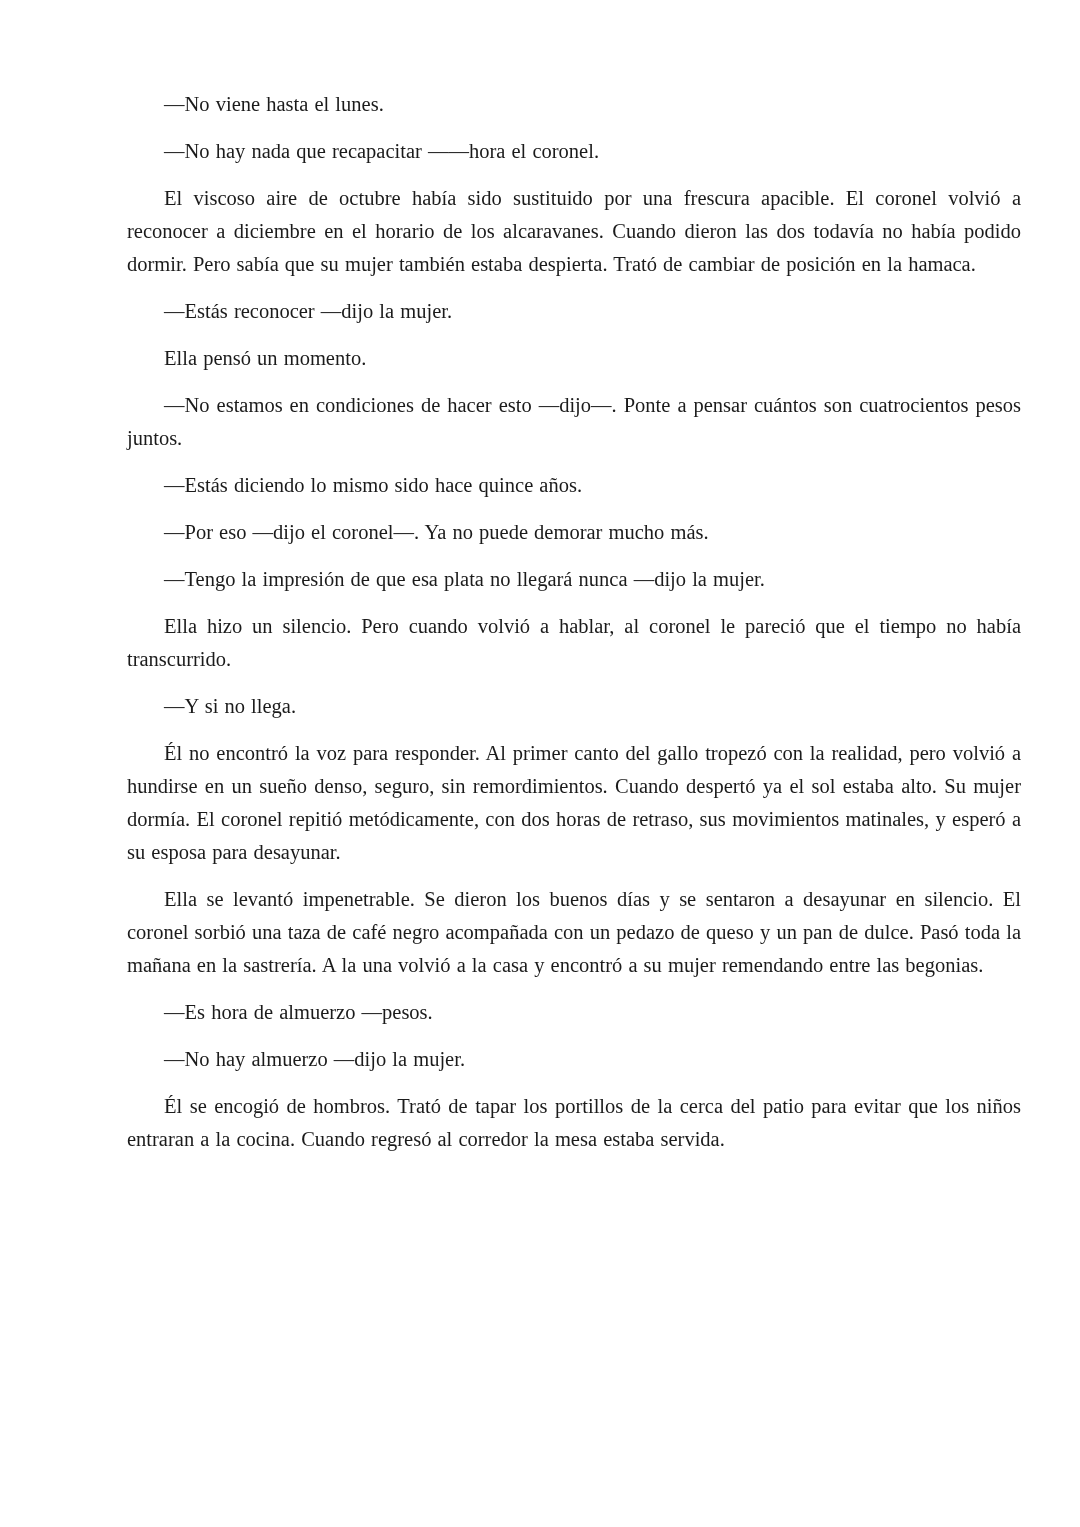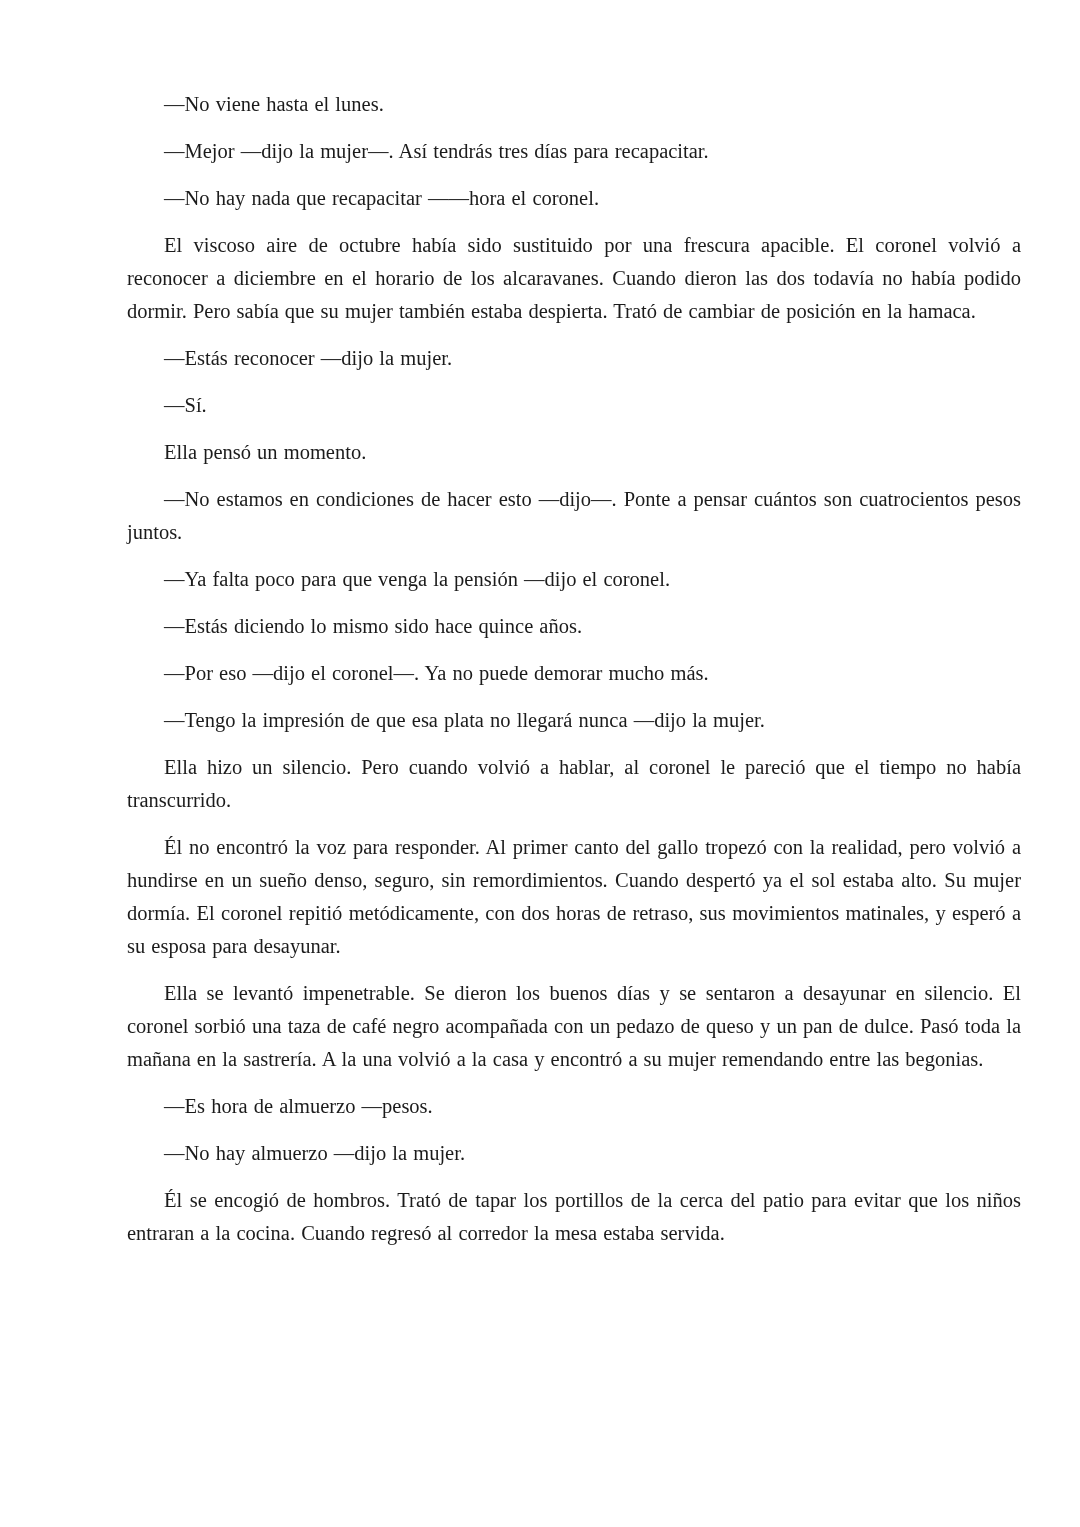--- a/index.html
+++ b/index.html
@@ -24,30 +24,28 @@
       text-indent: 37px;
       margin: 0 0 14px 0;
       word-spacing: 1px;
     }
   </style>
 </head>
 <body>
 
 <div class="book-page">
   <p class="para">—No viene hasta el lunes.</p>
-  <p class="para">—Mejor —dijo la mujer—. Así tendrás tres días para recapacitar.</p>
   <p class="para">—No hay nada que recapacitar ——hora el coronel.</p>
   <p class="para">El viscoso aire de octubre había sido sustituido por una frescura apacible. El coronel volvió a reconocer a diciembre en el horario de los alcaravanes. Cuando dieron las dos todavía no había podido dormir. Pero sabía que su mujer también estaba despierta. Trató de cambiar de posición en la hamaca.</p>
   <p class="para">—Estás reconocer —dijo la mujer.</p>
-  <p class="para">—Sí.</p>
   <p class="para">Ella pensó un momento.</p>
   <p class="para">—No estamos en condiciones de hacer esto —dijo—. Ponte a pensar cuántos son cuatrocientos pesos juntos.</p>
-  <p class="para">—Ya falta poco para que venga la pensión —dijo el coronel.</p>
   <p class="para">—Estás diciendo lo mismo sido hace quince años.</p>
   <p class="para">—Por eso —dijo el coronel—. Ya no puede demorar mucho más.</p>
   <p class="para">—Tengo la impresión de que esa plata no llegará nunca —dijo la mujer.</p>
   <p class="para">Ella hizo un silencio. Pero cuando volvió a hablar, al coronel le pareció que el tiempo no había transcurrido.</p>
+  <p class="para">—Y si no llega.</p>
   <p class="para">Él no encontró la voz para responder. Al primer canto del gallo tropezó con la realidad, pero volvió a hundirse en un sueño denso, seguro, sin remordimientos. Cuando despertó ya el sol estaba alto. Su mujer dormía. El coronel repitió metódicamente, con dos horas de retraso, sus movimientos matinales, y esperó a su esposa para desayunar.</p>
   <p class="para">Ella se levantó impenetrable. Se dieron los buenos días y se sentaron a desayunar en silencio. El coronel sorbió una taza de café negro acompañada con un pedazo de queso y un pan de dulce. Pasó toda la mañana en la sastrería. A la una volvió a la casa y encontró a su mujer remendando entre las begonias.</p>
   <p class="para">—Es hora de almuerzo —pesos.</p>
   <p class="para">—No hay almuerzo —dijo la mujer.</p>
   <p class="para">Él se encogió de hombros. Trató de tapar los portillos de la cerca del patio para evitar que los niños entraran a la cocina. Cuando regresó al corredor la mesa estaba servida.</p>
 </div>
 
 </body></html>

